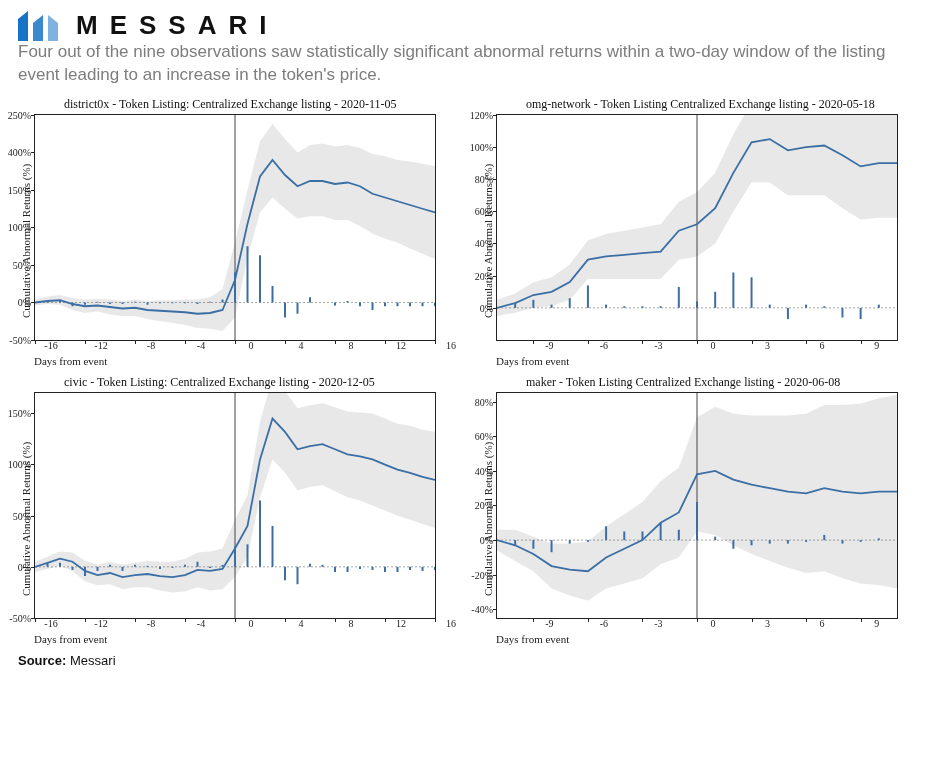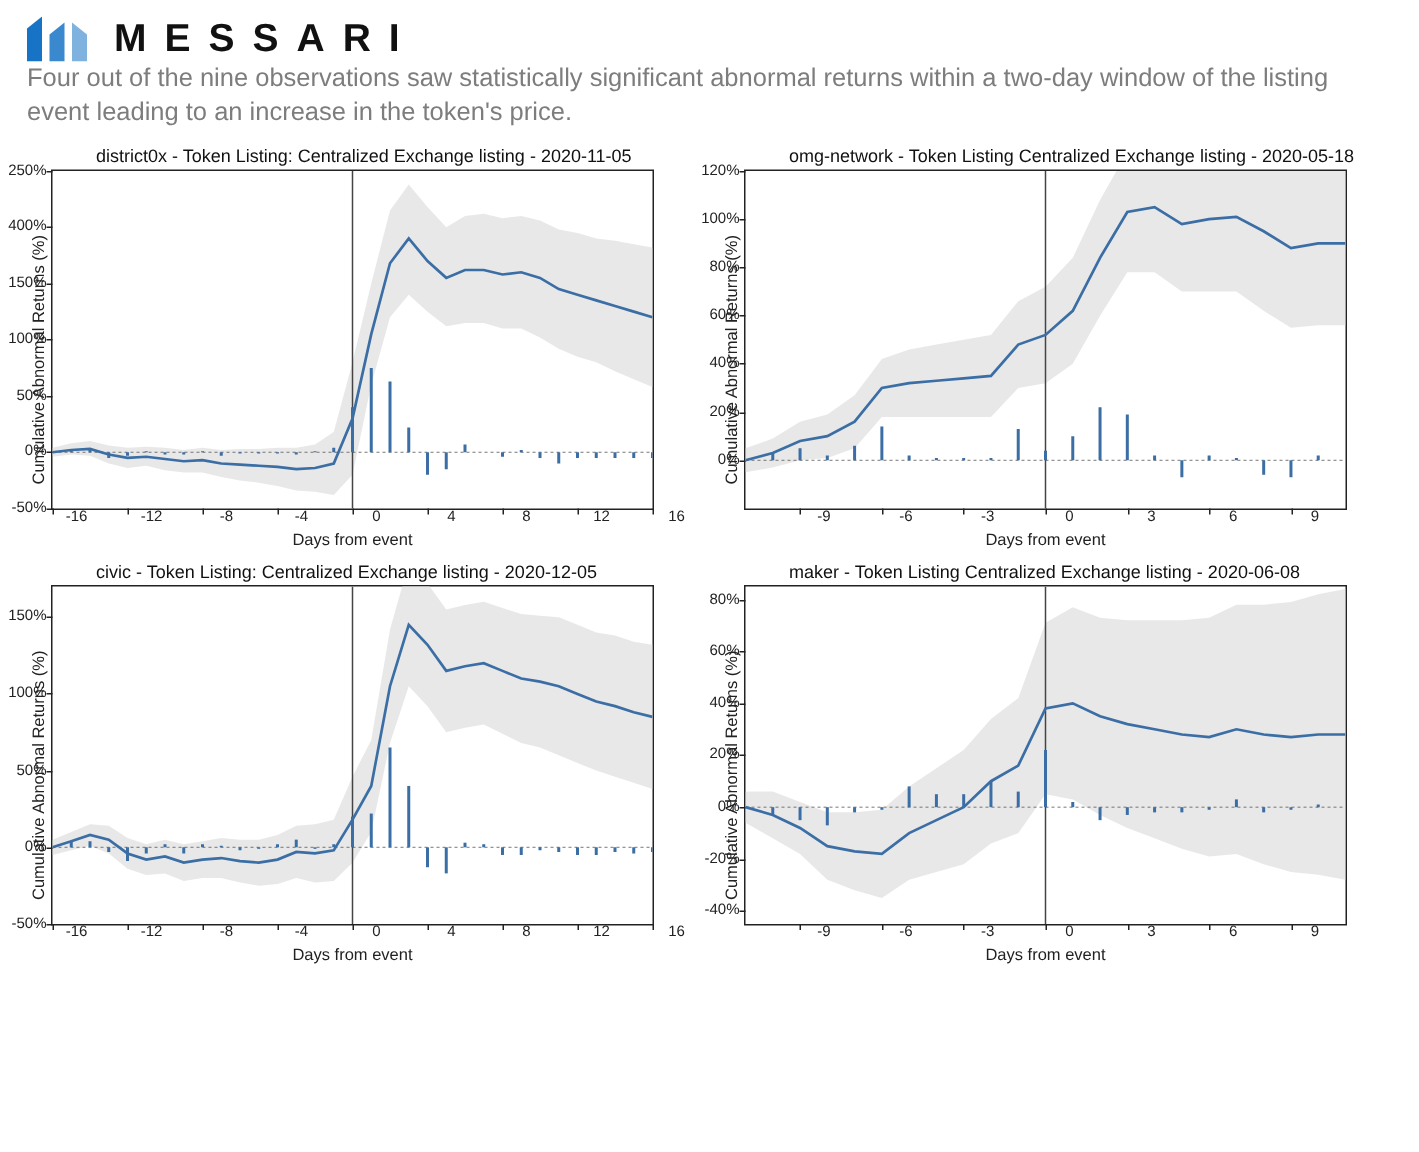--- a/index.html
+++ b/index.html
@@ -2,27 +2,27 @@
 <html><head>
 <meta charset="utf-8">
 <style>
   html,body{margin:0;padding:0;background:#fff;font-family:-apple-system,BlinkMacSystemFont,"Segoe UI",Arial,sans-serif;color:#111;}
   .page{width:946px;height:768px;box-sizing:border-box;padding:10px 18px;}
   .brand{display:flex;align-items:center;gap:14px;}
   .brand-name{font-size:26px;font-weight:600;letter-spacing:12px;color:#111;}
   .title{font-size:30px;font-weight:700;margin:6px 0 4px 0;}
   .subtitle{font-size:17px;color:#7d7d7d;line-height:1.35;margin-bottom:8px;}
   .grid{display:grid;grid-template-columns:1fr 1fr;gap:6px 14px;}
-  .panel{position:relative;}
+  .panel{position:relative;font-family:Liberation Serif, serif;}
   .panel-title{font-size:12px;color:#111;margin:2px 0 2px 46px;white-space:nowrap;overflow:hidden;}
   .plot-wrap{display:flex;}
   .ylab{writing-mode:vertical-rl;transform:rotate(180deg);font-size:11px;color:#222;text-align:center;padding:0 2px;}
   .axis-col{display:flex;flex-direction:column;}
   .plot{border:1px solid #222;position:relative;background:#fff;}
-  .xlab{font-size:11px;color:#222;text-align:center;margin-top:14px;}
+  .xlab{font-size:11px;color:#222;margin-top:14px;}
   .yticks{position:absolute;left:-42px;top:0;bottom:0;width:40px;}
   .yticks span{position:absolute;right:2px;font-size:10px;color:#222;transform:translateY(-50%);margin-left:40px;}
   .xticks{position:absolute;left:16px;right:0;bottom:-14px;height:14px;}
   .xticks span{position:absolute;top:0;font-size:10px;color:#222;transform:translateX(-50%);}
   .tick-mark{position:absolute;background:#222;}
   .source{font-size:13px;margin-top:8px;}
   .source b{font-weight:700;}
   svg{display:block;}
   .band{fill:#e6e6e6;opacity:.9;}
   .car-line{fill:none;stroke:#3b6ea5;stroke-width:1.8;}
@@ -353,13 +353,17 @@
                 <span style="left: 309.091px;">6</span>
                 <span style="left: 363.636px;">9</span>
               </div>
             </div>
             <div class="xlab">Days from event</div>
           </div>
         </div>
       </div>
   </div>
 
+  <div class="source">
+    <b>Source:</b>
+    <span>Messari</span>
+  </div>
 </div>
 
 </body></html>

